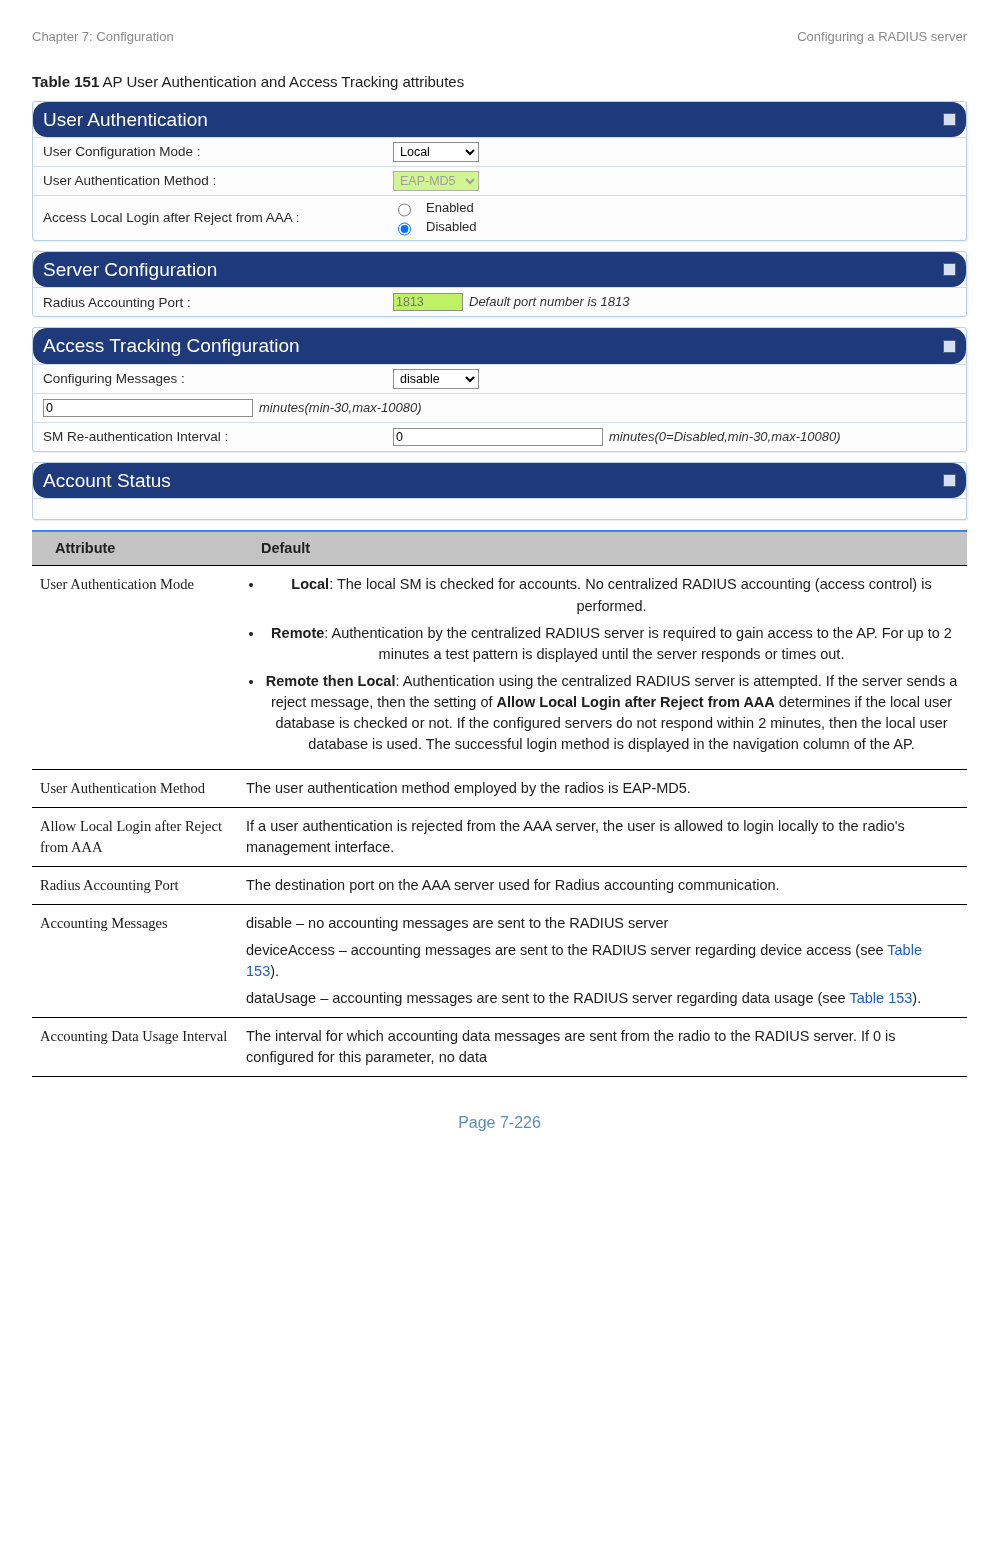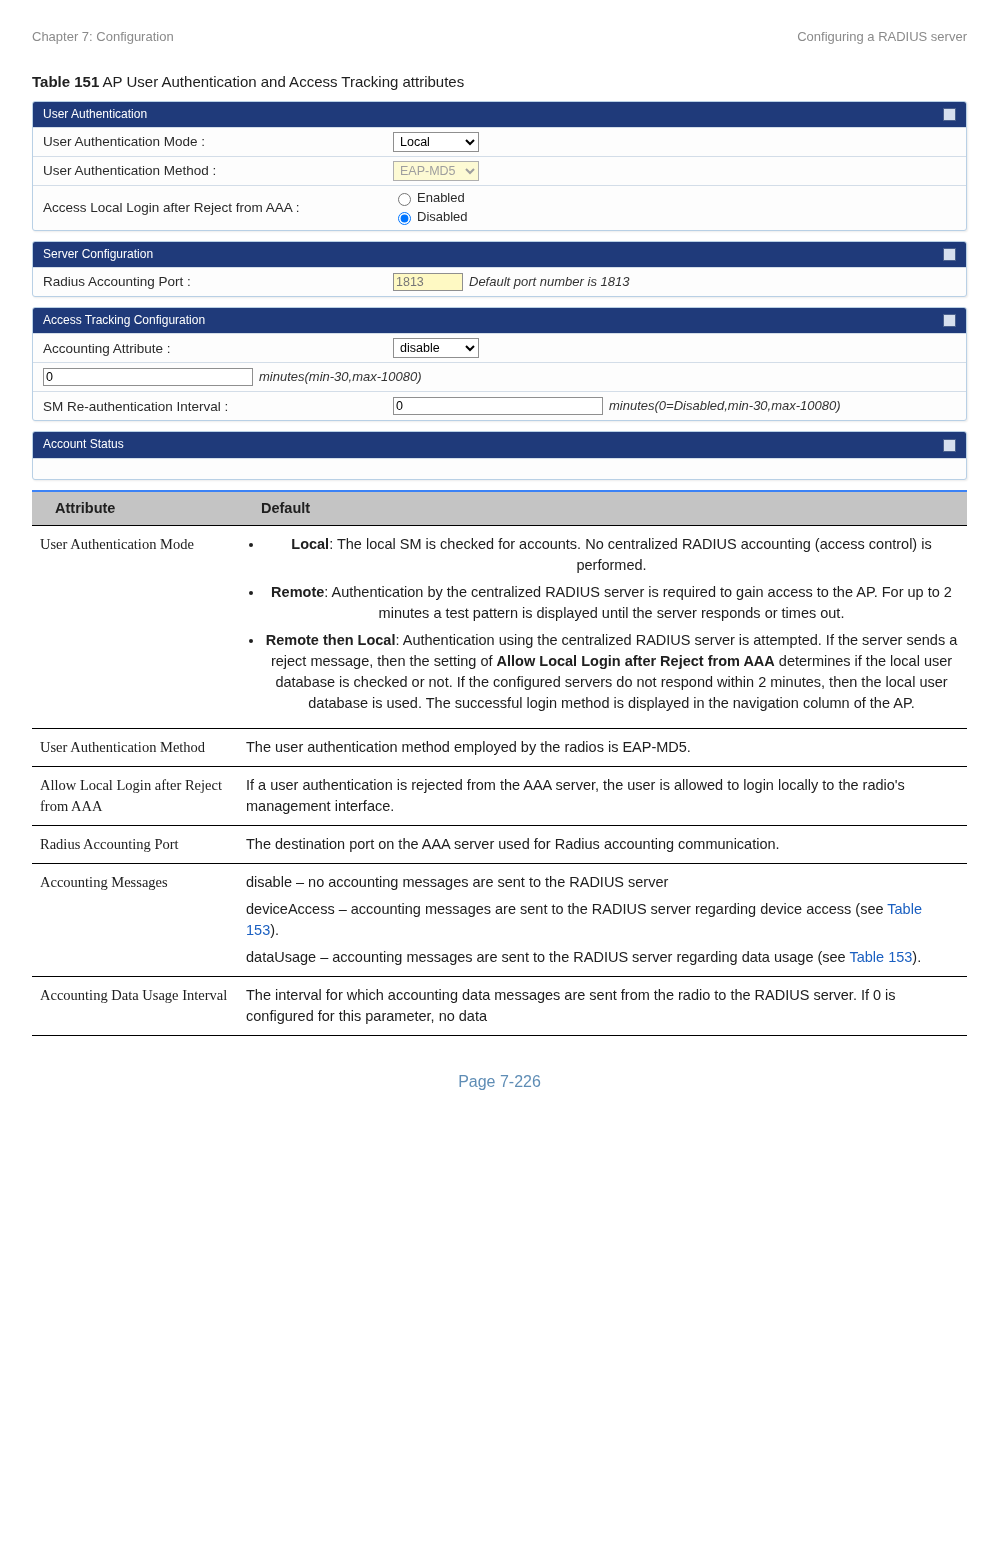--- a/index.html
+++ b/index.html
@@ -29,24 +29,25 @@
     border-radius: 3px;
     background: #fdfdfd;
     margin-bottom: 10px;
     box-shadow: 1px 1px 2px rgba(0,0,0,0.08);
     overflow: hidden;
   }
   .panel-header {
     background: #1f3a7a;
     color: #fff;
     padding: 4px 10px;
-    font-size: 12px;
+    font-size: 19px;
     display: flex;
     justify-content: space-between;
     align-items: center;
+    border-radius: 14px;
   }
   .collapse-icon {
     width: 11px; height: 11px;
     background: #d6dfee;
     border: 1px solid #4a608d;
     display: inline-block;
   }
   .panel-row {
     display: flex;
     align-items: center;
@@ -63,23 +64,23 @@
   select, input[type="text"] {
     font-family: inherit;
     font-size: 12.5px;
     border: 1px solid #8f8f8f;
     background: #fff;
     padding: 1px 2px;
     height: 18px;
     box-sizing: border-box;
   }
   select { height: 20px; min-width: 86px; }
-  select:disabled, input:disabled { background: #fef9c3; color: #777; }
+  select:disabled, input:disabled { background: #bef264; color: #777; }
   .radio-col { display: flex; flex-direction: column; gap: 0px; font-size: 13px; }
-  .radio-col label { display: flex; align-items: center; gap: 3px; }
+  .radio-col label { display: flex; gap: 12px; }
 
   .attr-table {
     width: 100%;
     border-collapse: collapse;
     margin-top: 10px;
   }
   .attr-table th {
     background: #c4c4c4;
     text-align: left;
     padding: 6px 23px;
@@ -117,21 +118,21 @@
 </div>
 
 <div>
 
   <div class="panel">
     <div class="panel-header">
       <span>User Authentication</span>
       <span class="collapse-icon"></span>
     </div>
     <div class="panel-row">
-      <div class="panel-label">User Authentication Mode :</div>
+      <div class="panel-label">User Configuration Mode :</div>
       <div class="panel-value">
         <select>
           <option>Local</option>
         </select>
       </div>
     </div>
     <div class="panel-row">
       <div class="panel-label">User Authentication Method :</div>
       <div class="panel-value">
         <select disabled="">
@@ -169,21 +170,21 @@
       </div>
     </div>
   </div>
 
   <div class="panel">
     <div class="panel-header">
       <span>Access Tracking Configuration</span>
       <span class="collapse-icon"></span>
     </div>
     <div class="panel-row">
-      <div class="panel-label">Accounting Attribute :</div>
+      <div class="panel-label">Configuring Messages :</div>
       <div class="panel-value">
         <select>
           <option>disable</option>
         </select>
       </div>
     </div>
     <div class="panel-row">
       <div class="panel-value">
         <input type="text" style="width: 210px;" value="0">
         <span class="panel-hint">minutes(min-30,max-10080)</span>

